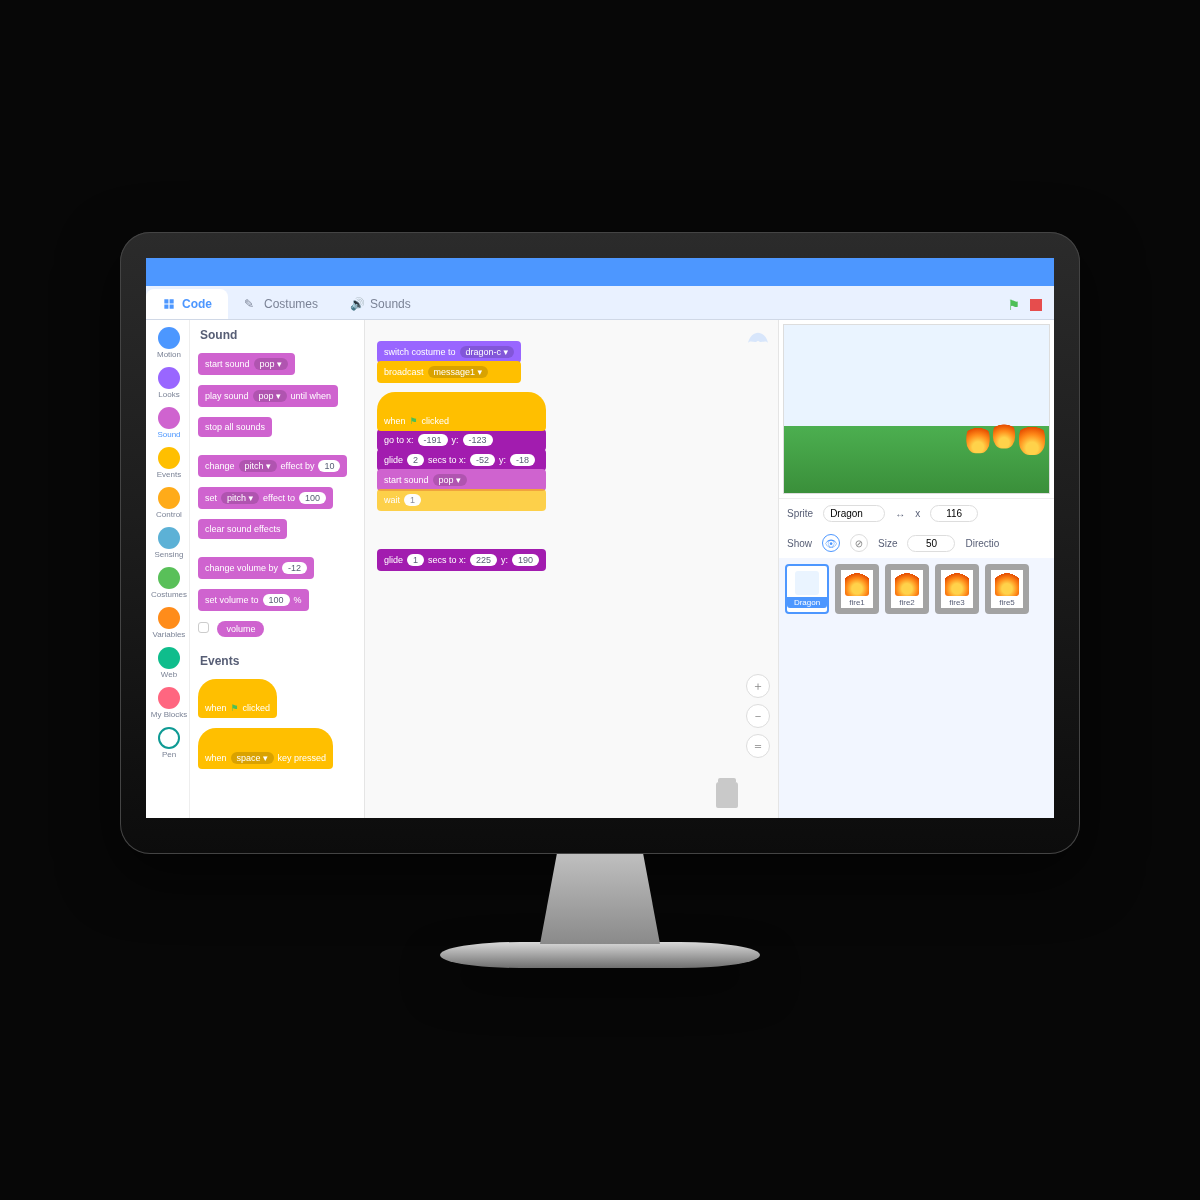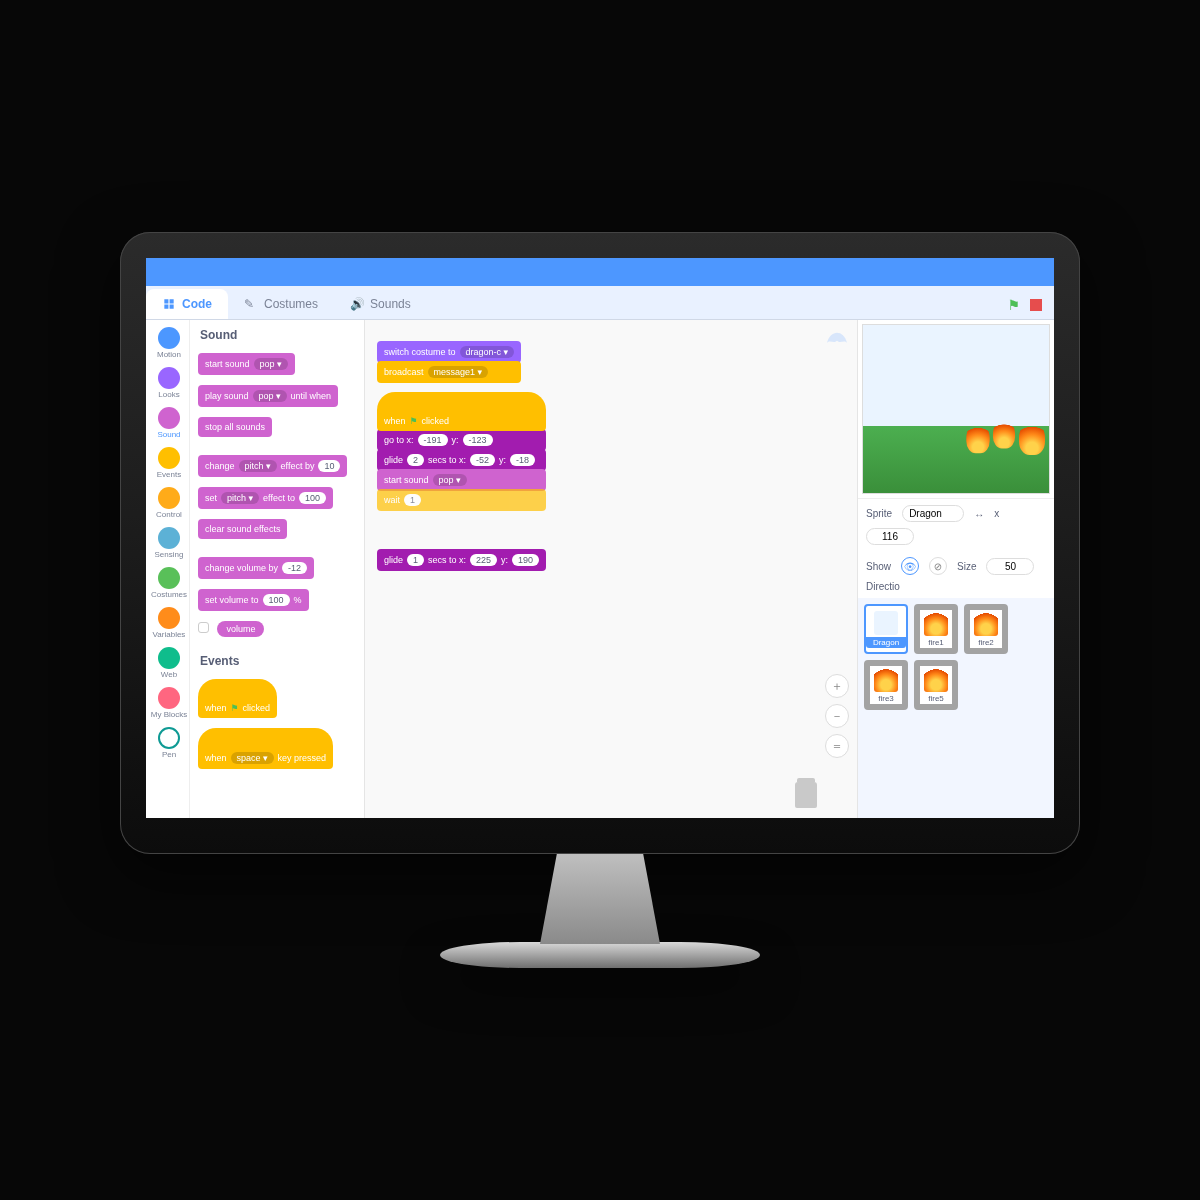--- a/index.html
+++ b/index.html
@@ -53,21 +53,21 @@
 .popup-item { padding:3px 10px; cursor:pointer; }
 .popup-item.sel { background:#b94fb9; }
 .popup-item .chkmark::before { content:"✓ "; }
 
 .canvas-ctl { position:absolute; right:8px; bottom:60px; display:flex; flex-direction:column; gap:6px; }
 .round-btn { width:24px; height:24px; border-radius:50%; background:#fff; border:1px solid #ddd; display:flex; align-items:center; justify-content:center; font-size:12px; color:#888; cursor:pointer; }
 .trash { position:absolute; right:40px; bottom:10px; width:22px; height:26px; background:#c9c9c9; border-radius:3px 3px 2px 2px; }
 .trash::before { content:""; position:absolute; top:-4px; left:2px; right:2px; height:4px; background:#c9c9c9; border-radius:2px 2px 0 0; }
 
 
-.right { width:197px; background:#fff; border-left:1px solid #e5e5e5; display:flex; flex-direction:column; }
+.right { width:276px; background:#fff; border-left:1px solid #e5e5e5; display:flex; flex-direction:column; }
 .flag-icon { color:#4cbf56; font-size:14px; cursor:pointer; }
 .stop-icon { width:12px; height:12px; background:#e64d4d; cursor:pointer; }
 .stage { height:170px; background:linear-gradient(180deg,#eaf4ff 0%, #eaf4ff 60%, #4caf50 60%, #3a8f3a 100%); position:relative; overflow:hidden; border:1px solid #ddd; margin:4px; }
 .fire { position:absolute; bottom:38px; width:26px; height:34px; background:radial-gradient(circle at 50% 80%, #ffd24a 20%, #ff8c1a 45%, #e64d00 70%, transparent 72%); border-radius:50% 50% 40% 40%; }
 .sprite-info { padding:6px 8px; font-size:10px; color:#575e75; display:flex; flex-wrap:wrap; gap:6px 10px; align-items:center; border-top:1px solid #eee; }
 .sprite-info input { width:48px; font-size:10px; border:1px solid #ddd; border-radius:10px; padding:2px 6px; text-align:center; }
 .sprite-info .wide { width:62px; text-align:left; }
 
 .sprite-list { display:flex; flex-wrap:wrap; gap:6px; padding:6px; background:#f2f6ff; flex:1; align-content:flex-start; }
 .sprite-card { width:44px; height:50px; background:#fff; border:6px solid #a3a3a3; border-radius:4px; display:flex; flex-direction:column; align-items:center; justify-content:center; font-size:8px; color:#575e75; cursor:pointer; position:relative; }

